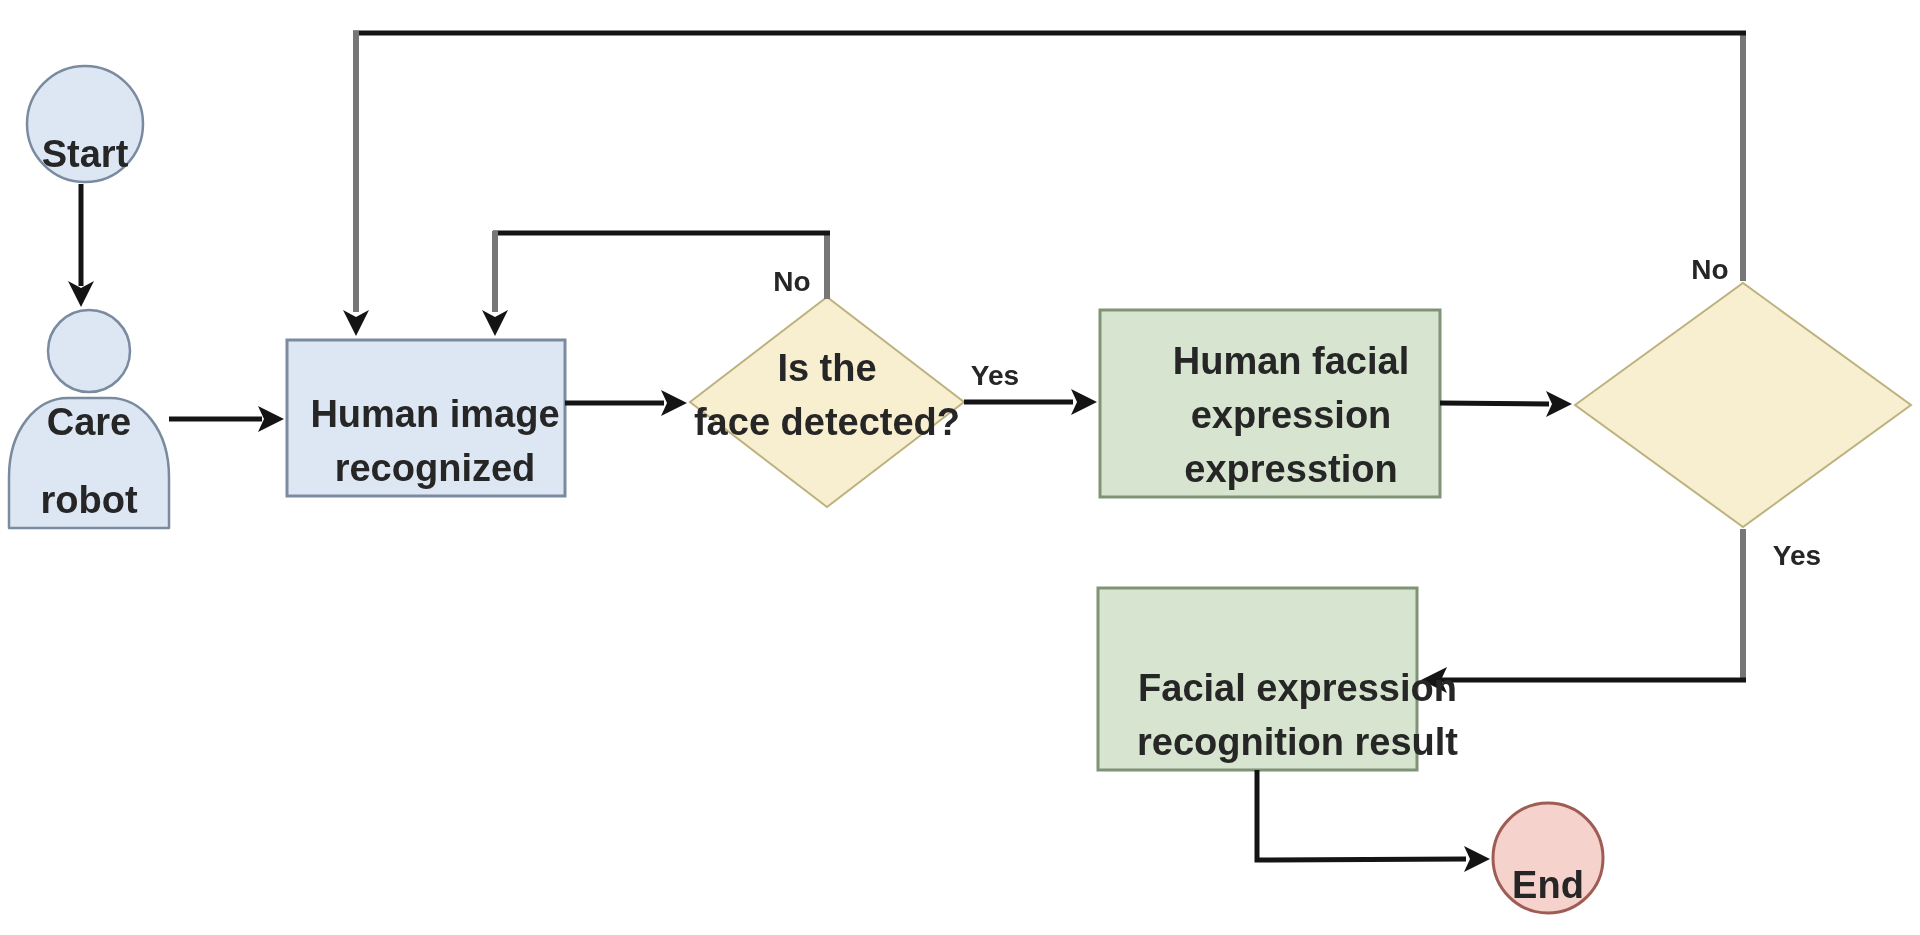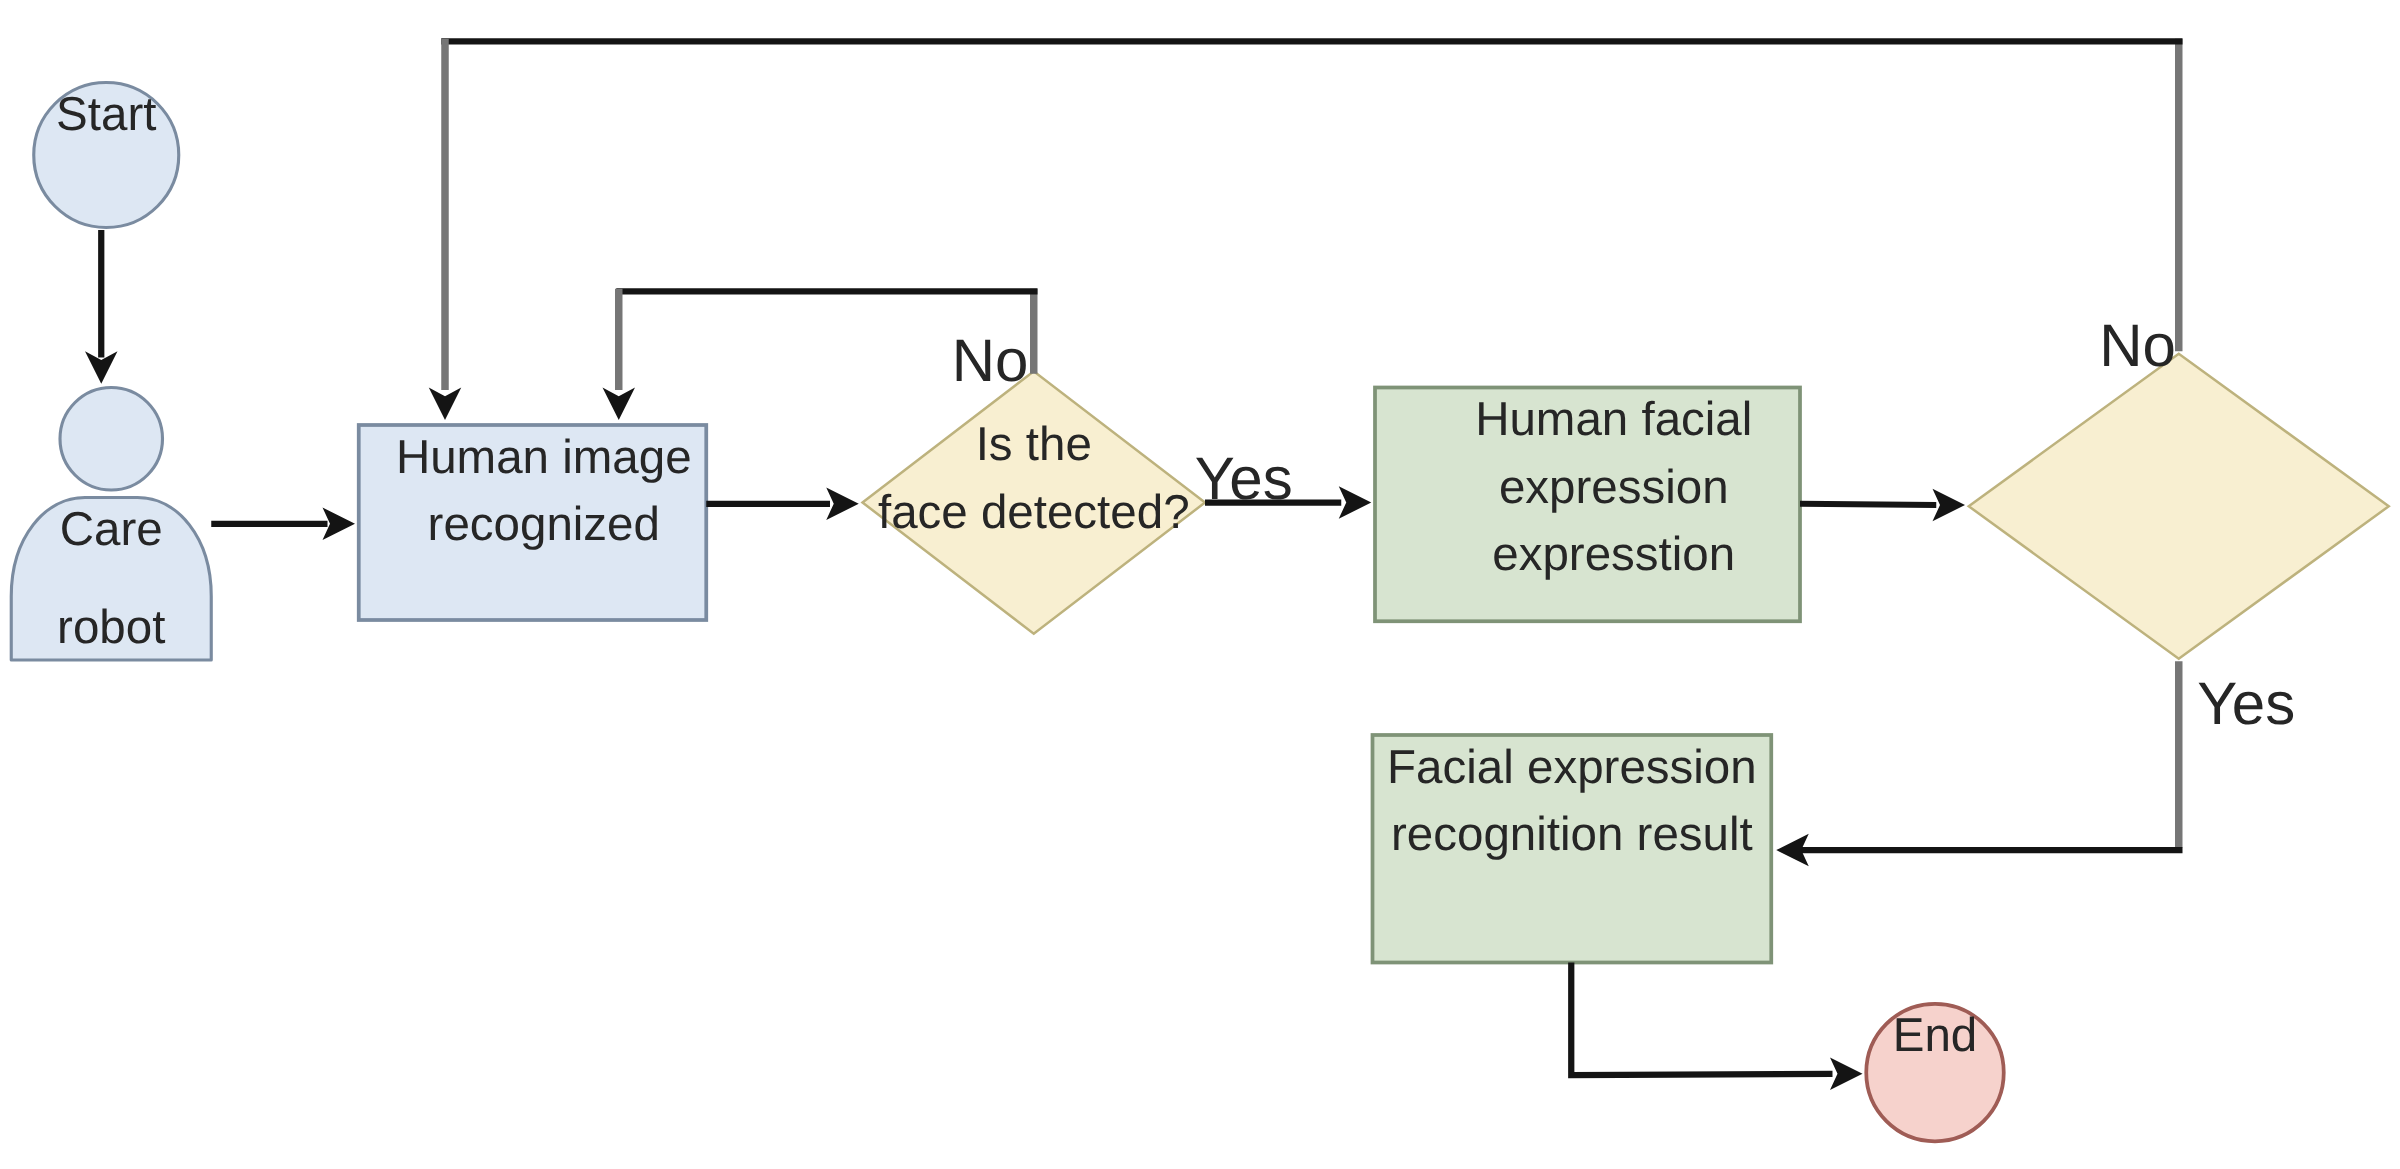--- a/index.html
+++ b/index.html
@@ -1,22 +1,22 @@
 <!DOCTYPE html>
 <html><head>
 <meta charset="utf-8">
 <style>
   html,body{margin:0;padding:0;background:#ffffff;}
   #stage{position:relative;width:1920px;height:935px;background:#ffffff;overflow:hidden;
          font-family:"Liberation Sans",sans-serif;}
   #diagram-svg{position:absolute;left:0;top:0;}
-  .lbl{position:absolute;display:flex;flex-direction:column;align-items:center;justify-content:flex-start;
-       text-align:center;font-weight:400;font-size:38px;line-height:1.42;color:#262626;
+  .lbl{position:absolute;display:flex;flex-direction:column;align-items:center;justify-content:flex-end;
+       text-align:center;font-weight:700;font-size:38px;line-height:1.42;color:#262626;
        pointer-events:none;white-space:nowrap;}
-  .edge-lbl{font-size:48px;}
+  .edge-lbl{font-size:28px;}
   .lbl span{display:block;}
 </style>
 </head>
 <body>
 
 <div id="stage">
 
   <svg id="diagram-svg" width="1920" height="935" viewBox="0 0 1920 935">
 
     <circle cx="85" cy="124" r="58" stroke-width="2.5" fill="#dde7f3" stroke="#7a8ba0"></circle>
@@ -88,21 +88,21 @@
     <span>face detected?</span>
   </div>
 
   <div class="lbl" style="left:1100px;top:310px;width:340px;height:187px;padding-left:21px;">
     <span>Human facial</span>
     <span>expression</span>
     <span>expresstion</span>
   </div>
 
 
-  <div class="lbl" style="left:1098px;top:588px;width:319px;height:182px;">
+  <div class="lbl" style="left:1098px;top:588px;width:319px;height:182px;padding-left:40px;">
     <span>Facial expression</span>
     <span>recognition result</span>
   </div>
 
   <div class="lbl" style="left:1493px;top:803px;width:110px;height:110px;">
     <span>End</span>
   </div>
 
   <div class="lbl edge-lbl" style="left:742px;top:256px;width:100px;height:46px;">
     <span>No</span>

